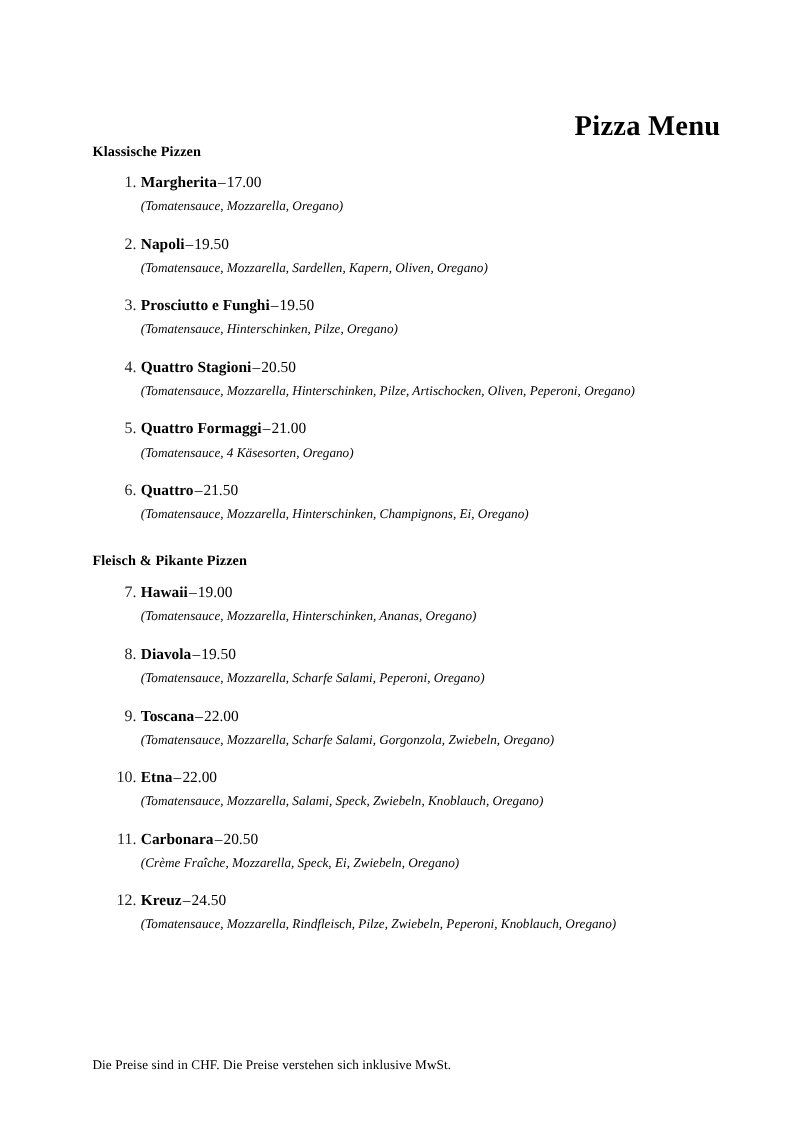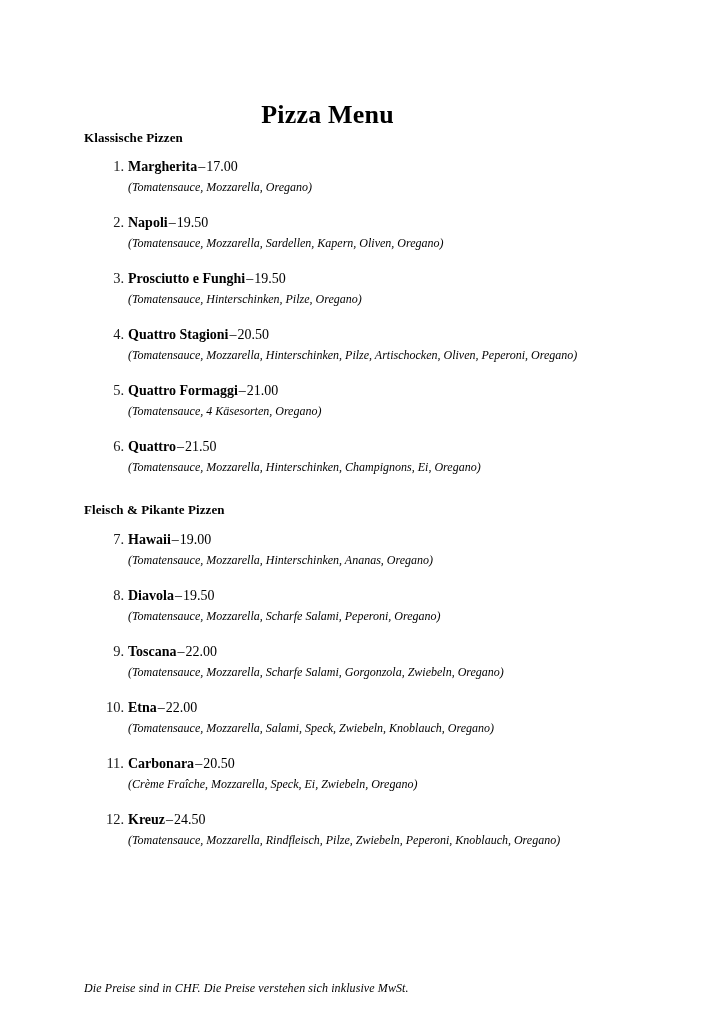--- a/index.html
+++ b/index.html
@@ -26,21 +26,21 @@
     box-sizing: border-box;
     padding: 0;
   }
 
   
   .doc-title {
     position: absolute;
     left: 0;
     top: 84px;
     width: 655px;
-    text-align: center;
+    text-align: right;
     font-size: 26px;
     font-weight: bold;
     line-height: 1.1;
     letter-spacing: 0.2px;
   }
 
   
   .content {
     position: absolute;
     left: 84px;
@@ -112,24 +112,22 @@
     font-style: italic;
     max-width: 512px;
   }
 
   
   .footer-note {
     position: absolute;
     left: 84px;
     top: 961px;
     font-size: 12px;
-    font-style: italic;
     line-height: 1.3;
     letter-spacing: 0.1px;
-    margin-top: 20px;
   }
 </style>
 </head>
 <body>
 
 <div class="page">
 
   <h1 class="doc-title">Pizza Menu</h1>
 
   <div class="content">

